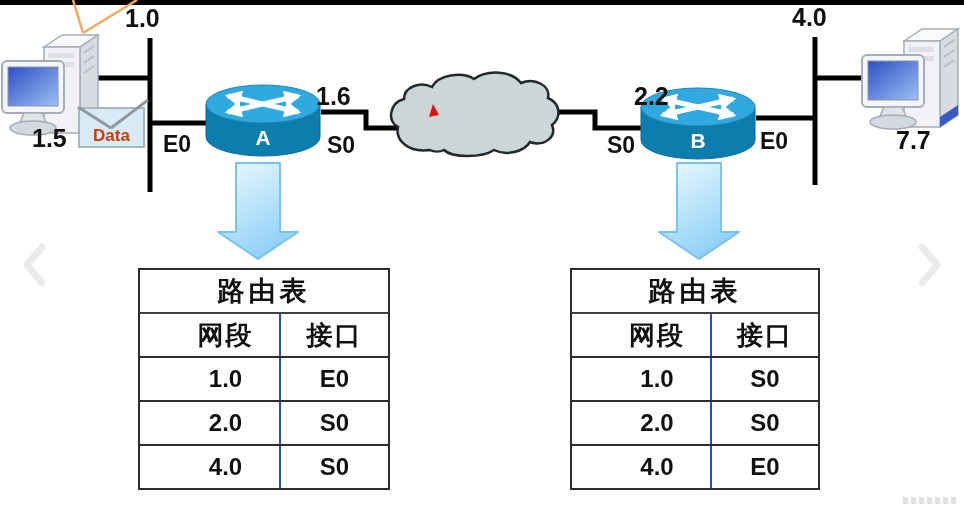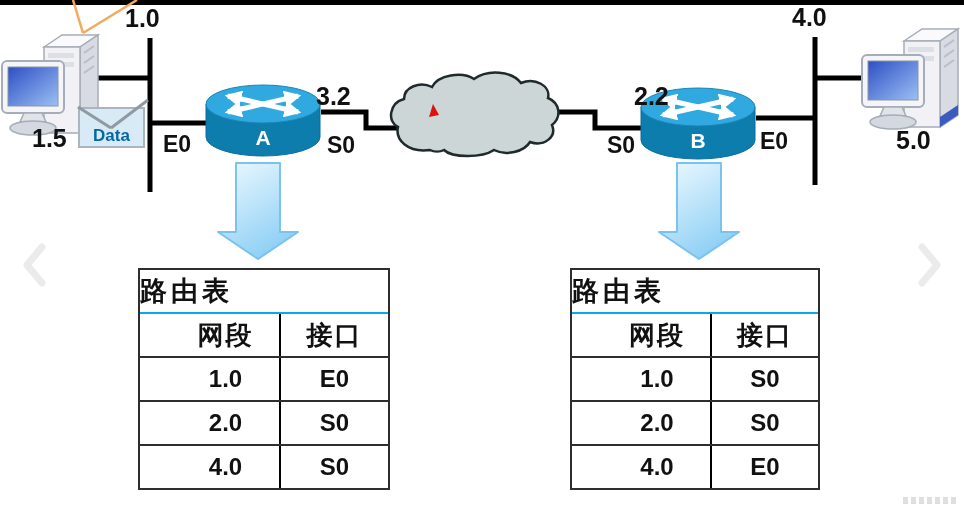--- a/index.html
+++ b/index.html
@@ -8,28 +8,28 @@
   .topbar{position:absolute;left:0;top:0;width:964px;height:5px;background:#000;}
   svg.diagram{position:absolute;left:0;top:0;}
   .lbl{position:absolute;font-weight:700;white-space:nowrap;}
   .num{font-size:25px;letter-spacing:0px;}
   .ifl{font-size:23px;}
   .router-name{position:absolute;color:#fff;font-weight:700;font-size:21px;text-align:center;}
   .envelope{position:absolute;left:78px;top:107px;width:67px;height:41px;}
   .envelope .env-body{position:absolute;left:0;top:0;width:100%;height:100%;
       background:#d9eaf7;border:2px solid #a9b6bf;box-sizing:border-box;}
   .envelope .env-text{position:absolute;left:0;right:0;bottom:2px;text-align:center;
-      font-weight:700;font-size:17px;color:#0369a1;}
+      font-weight:700;font-size:17px;color:#c2410c;}
   .rtable{position:absolute;top:268px;border:2px solid #2e2e2e;background:#fff;}
-  .t-title{height:42px;line-height:42px;text-align:left;font-weight:700;font-size:27px;
-      border-bottom:2px solid #0ea5e9;letter-spacing:4px;}
+  .t-title{height:42px;line-height:42px;text-align:center;font-weight:700;font-size:27px;
+      border-bottom:2px solid #404040;letter-spacing:4px;}
   .t-row{display:flex;height:42px;border-bottom:2px solid #2e2e2e;}
   .t-row:last-child{border-bottom:none;}
   .t-cell{flex:1;text-align:center;line-height:42px;font-weight:700;font-size:24px;}
-  .t-cell.first{border-right:2px solid #000000;padding-left:32px;}
+  .t-cell.first{border-right:2px solid #1d4ed8;padding-left:32px;}
   .t-head .t-cell{font-size:26px;letter-spacing:2px;}
   .watermark{position:absolute;left:903px;top:497px;width:56px;height:7px;opacity:.85;
       background:repeating-linear-gradient(90deg,#d9d9d9 0 5px,transparent 5px 8px);}
 </style>
 </head>
 <body>
 
 <div class="stage">
   <div class="topbar"></div>
 
@@ -123,23 +123,23 @@
     <svg width="80" height="50" style="position:absolute;left:-2px;top:-10px;">
       <line x1="2" y1="10" x2="35" y2="31" stroke="#8f9aa3" stroke-width="3"></line>
       <line x1="35" y1="31" x2="72" y2="3" stroke="#8f9aa3" stroke-width="3"></line>
     </svg>
     <div class="env-text">Data</div>
   </div>
 
   <div class="lbl num" style="left:125px;top:4px;">1.0</div>
   <div class="lbl num" style="left:792px;top:3px;">4.0</div>
   <div class="lbl num" style="left:32px;top:124px;">1.5</div>
-  <div class="lbl num" style="left:896px;top:126px;">5.0</div>
+  <div class="lbl num" style="left:896px;top:126px;">7.7</div>
   <div class="lbl ifl" style="left:163px;top:131px;">E0</div>
-  <div class="lbl num" style="left:316px;top:82px;">3.2</div>
+  <div class="lbl num" style="left:316px;top:82px;">1.6</div>
   <div class="lbl ifl" style="left:327px;top:132px;">S0</div>
   <div class="lbl num" style="left:634px;top:82px;">2.2</div>
   <div class="lbl ifl" style="left:607px;top:132px;">S0</div>
   <div class="lbl ifl" style="left:760px;top:128px;">E0</div>
   <div class="router-name" style="left:206px;top:126px;width:114px;">A</div>
   <div class="router-name" style="left:641px;top:129px;width:114px;">B</div>
 
   <div class="rtable" style="left:138px;width:248px;">
     <div class="t-title">路由表</div>
     <div class="t-row t-head">

